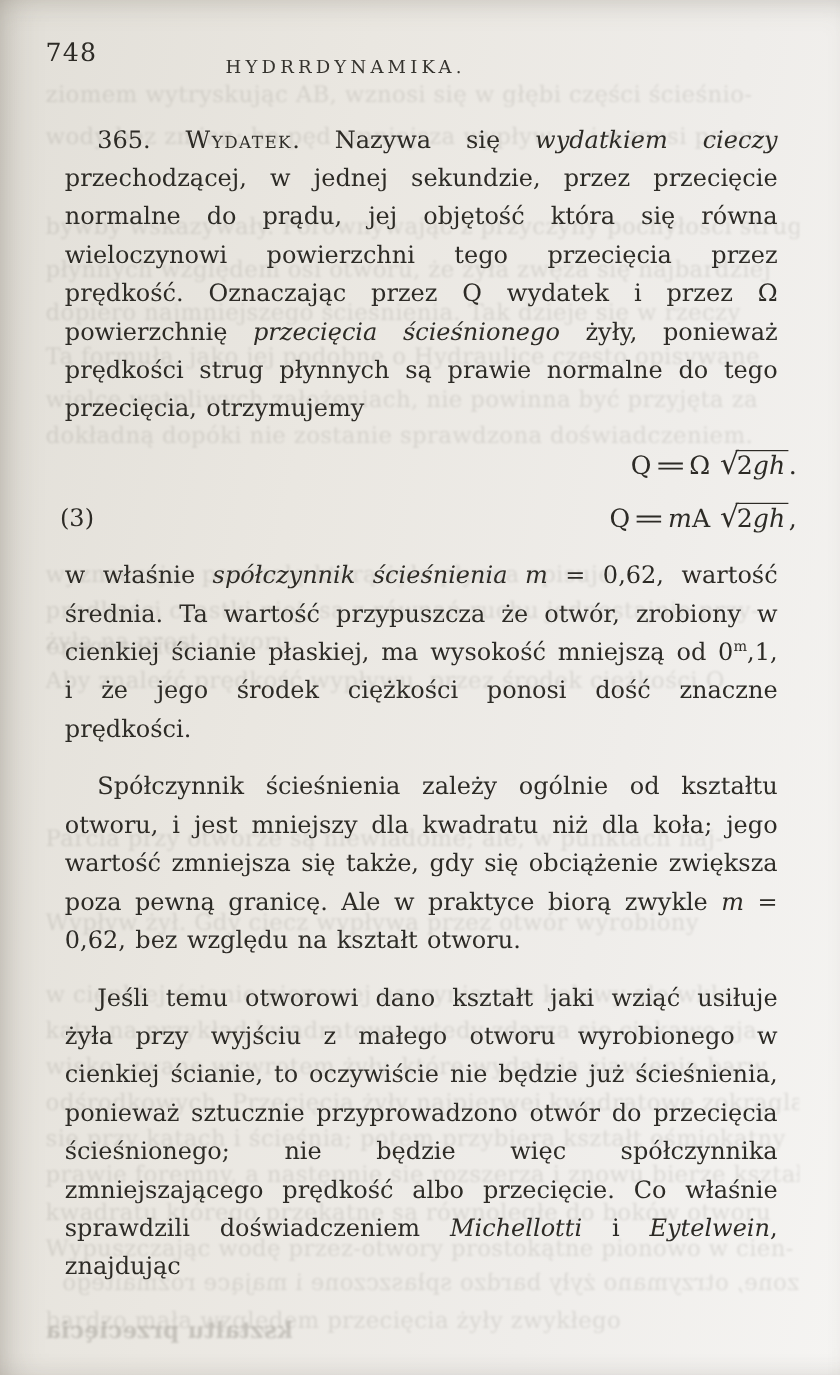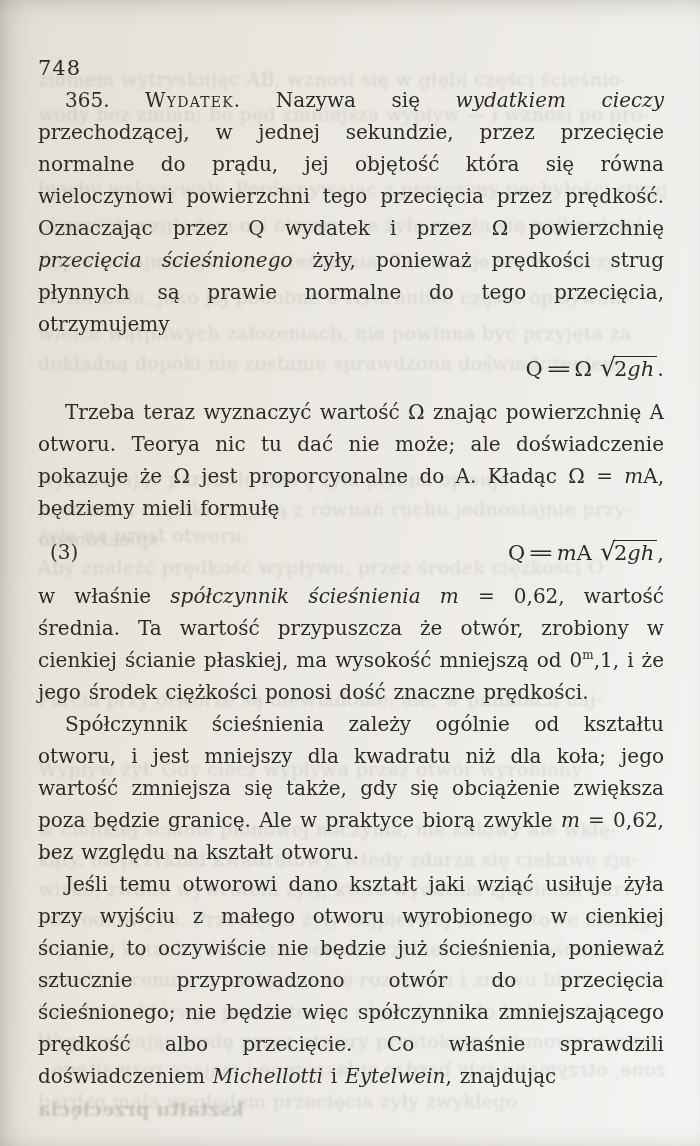--- a/index.html
+++ b/index.html
@@ -36,37 +36,37 @@
     letter-spacing:.3px;
   }
   .ghost.mirror{transform:scaleX(-1);}
   .ghost.right{text-align:right;}
   .ghost.strong{opacity:.30;filter:blur(.9px);font-weight:bold;}
 
   
   .print-layer{position:absolute;inset:0;z-index:2;}
 
   .pagenum{
-    position:absolute;top:56px;left:38px;
+    position:absolute;top:32px;left:38px;
     font-size:21px;letter-spacing:1px;
   }
   .running-title{
     position:absolute;top:47px;left:38px;width:500px;
     text-align:center;
     font-size:15px;letter-spacing:3.5px;
     color:#35332e;
   }
 
   .text-block{
     position:absolute;top:84px;left:38px;width:626px;
     font-size:20px;line-height:32px;
     text-align:justify;
     word-spacing:1.5px;
   }
-  .para{margin:0;}
+  .para{margin:16px;}
   .para.indent{text-indent:27px;}
   .run-i{font-style:italic;}
   .run-sc{font-variant:small-caps;letter-spacing:1.2px;}
   .run-sup{vertical-align:super;font-size:.6em;line-height:0;}
 
   .formula{
     position:relative;
     margin:13px 0 12px 0;
     text-align:right;
     font-size:21px;line-height:30px;
@@ -111,38 +111,38 @@
       <div class="ghost" style="top: 1000px;">kwadratu którego przekątne są równoległe do boków otworu</div>
       <div class="ghost" style="top: 1030px;">Wypuszczając wodę przez-otwory prostokątne pionowo w cien-</div>
       <div class="ghost mirror" style="top: 1058px;">zone, otrzymano żyły bardzo spłaszczone i mające rozmaitego</div>
       <div class="ghost" style="top: 1090px;">bardzo mała względem przecięcia żyły zwykłego</div>
       <div class="ghost mirror right strong" style="top: 1098px;">kształtu przecięcia</div>
     </div>
 
   <div class="print-layer">
 
     <div class="pagenum">748</div>
+    <div class="running-title">HYDRRDYNAMIKA.</div>
 
     <div class="text-block">
 
       <p class="para indent"><span>365. </span><span class="run-sc">Wydatek</span><span>. Nazywa się </span><span class="run-i">wydatkiem cieczy</span><span> przechodzącej, w jednej sekundzie, przez przecięcie normalne do prądu, jej objętość która się równa wieloczynowi powierzchni tego przecięcia przez prędkość. Oznaczając przez Q wydatek i przez Ω powierzchnię </span><span class="run-i">przecięcia ścieśnionego</span><span> żyły, ponieważ prędkości strug płynnych są prawie normalne do tego przecięcia, otrzymujemy</span></p>
 
       <div class="formula">
         <span class="f-var">Q</span><span class="f-eq">=</span><span class="f-var">Ω </span><span class="sqrt-sym">√</span><span class="rad"><span>2</span><span class="f-it">gh</span></span><span>.</span>
       </div>
 
-      <p class="para indent"><span>Trzeba teraz wyznaczyć wartość Ω znając powierzchnię A otworu. Teorya nic tu dać nie może; ale doświadczenie pokazuje że Ω jest proporcyonalne do A. Kładąc Ω = </span><span class="run-i">m</span><span>A, będziemy mieli formułę</span></p>
 
       <div class="formula">
         <span class="eq-label">(3)</span>
         <span class="f-var">Q</span><span class="f-eq">=</span><span class="f-it">m</span><span>A </span><span class="sqrt-sym">√</span><span class="rad"><span>2</span><span class="f-it">gh</span></span><span>,</span>
       </div>
 
       <p class="para"><span>w właśnie </span><span class="run-i">spółczynnik ścieśnienia</span><span> </span><span class="run-i">m</span><span> = 0,62, wartość średnia. Ta wartość przypuszcza że otwór, zrobiony w cienkiej ścianie płaskiej, ma wysokość mniejszą od 0</span><span class="run-sup">m</span><span>,1, i że jego środek ciężkości ponosi dość znaczne prędkości.</span></p>
 
-      <p class="para indent"><span>Spółczynnik ścieśnienia zależy ogólnie od kształtu otworu, i jest mniejszy dla kwadratu niż dla koła; jego wartość zmniejsza się także, gdy się obciążenie zwiększa poza będzie granicę. Ale w praktyce biorą zwykle </span><span class="run-i">m</span><span> = 0,62, bez względu na kształt otworu.</span></p>
+      <p class="para indent"><span>Spółczynnik ścieśnienia zależy ogólnie od kształtu otworu, i jest mniejszy dla kwadratu niż dla koła; jego wartość zmniejsza się także, gdy się obciążenie zwiększa poza pewną granicę. Ale w praktyce biorą zwykle </span><span class="run-i">m</span><span> = 0,62, bez względu na kształt otworu.</span></p>
 
       <p class="para indent"><span>Jeśli temu otworowi dano kształt jaki wziąć usiłuje żyła przy wyjściu z małego otworu wyrobionego w cienkiej ścianie, to oczywiście nie będzie już ścieśnienia, ponieważ sztucznie przyprowadzono otwór do przecięcia ścieśnionego; nie będzie więc spółczynnika zmniejszającego prędkość albo przecięcie. Co właśnie sprawdzili doświadczeniem </span><span class="run-i">Michellotti</span><span> i </span><span class="run-i">Eytelwein</span><span>, znajdując</span></p>
 
 
     </div>
   </div>
 </div>
 
 </body></html>

